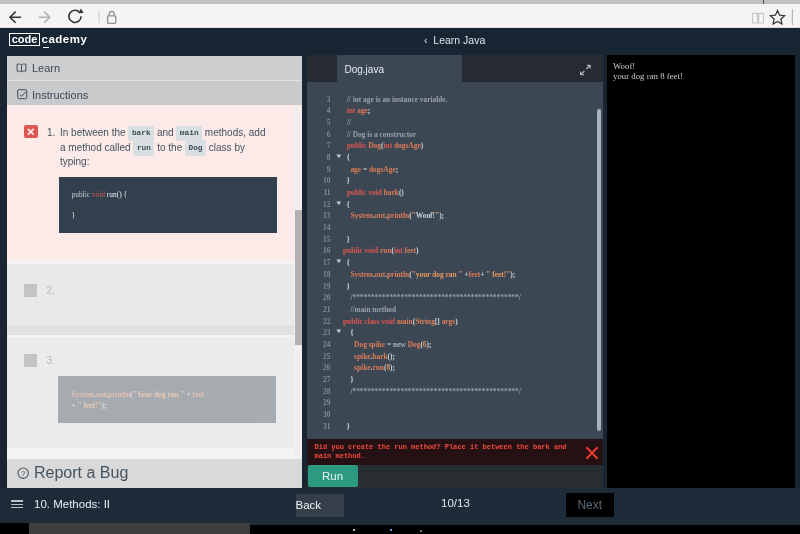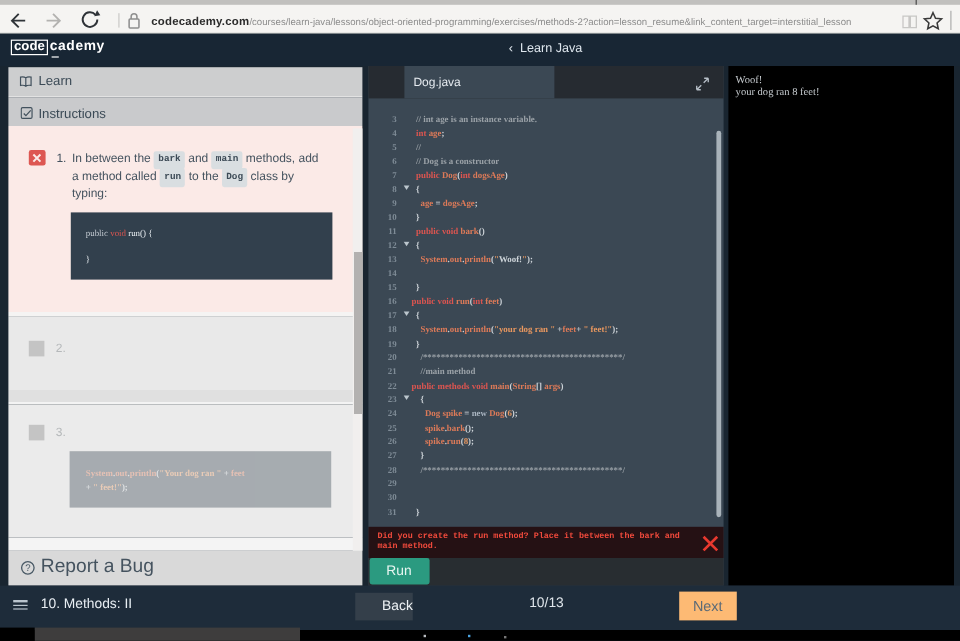--- a/index.html
+++ b/index.html
@@ -29,21 +29,20 @@
   <rect x="98.6" y="11" width="1" height="12" fill="#c9c8c6"></rect>
 
   <rect x="107.6" y="15.8" width="8.2" height="7.6" rx="0.8" fill="none" stroke="#8f8f8f" stroke-width="1.3"></rect>
   <path d="M109.3 15.8 v-2 a2.4 2.4 0 0 1 4.8 0 v2" fill="none" stroke="#8f8f8f" stroke-width="1.3"></path>
 
   <path d="M752.5 13.4 h5 v9.6 h-5 z M758.6 13.4 h5 v9.6 h-5 z" fill="none" stroke="#c8c7c5" stroke-width="1.1"></path>
 
   <path d="M777.5 10.6 L779.6 15.2 L784.6 15.7 L780.9 19.1 L781.9 24 L777.5 21.5 L773.1 24 L774.1 19.1 L770.4 15.7 L775.4 15.2 Z" fill="none" stroke="#3a3a3a" stroke-width="1.3"></path>
   <rect x="791.8" y="9" width="1.2" height="16" fill="#b8b8b8"></rect>
 </svg>
-<div class="abs" style="left:126px;top:10.5px;height:11px;line-height:11px;white-space:nowrap"><span style="color:#2a2a2a;font-weight:bold;font-size:9.5px;letter-spacing:0.2px">codecademy.com</span><span style="color:#8c8c8c;font-size:8px">/courses/learn-java/lessons/object-oriented-programming/exercises/methods-2?action=lesson_resume&amp;link_content_target=interstitial_lesson</span></div>
 
 <div class="abs" style="left:0;top:28px;width:800px;height:27px;background:#182634"></div>
 <div class="abs" style="left:9px;top:32.5px;width:31px;height:13px;border:1.4px solid #fff;color:#fff;font-weight:bold;font-size:11px;text-align:center;line-height:10.5px">code</div>
 <div class="abs" style="left:41.5px;top:33px;height:12px;line-height:12px;color:#fff;font-weight:bold;font-size:11.5px;letter-spacing:0.5px">cademy</div>
 <div class="abs" style="left:42.5px;top:46.5px;width:6px;height:1.4px;background:#fff"></div>
 <div class="abs" style="left:424px;top:33.5px;height:12px;line-height:12px;color:#dfe7ee;font-size:10.5px">‹&nbsp; Learn Java</div>
 
 <div class="abs" style="left:7px;top:55.5px;width:295px;height:24px;background:#cdcecf"></div>
 <div class="abs" style="left:7px;top:79.5px;width:295px;height:1.5px;background:#e2e2e2"></div>
 <div class="abs" style="left:7px;top:81px;width:295px;height:24px;background:#c9cacc"></div>
@@ -162,21 +161,21 @@
   {
     <span class="o">System</span>.<span class="o">out</span>.<span class="o">println</span>(<span class="s">"</span><span style="color:#ccd3d8">Woof!</span><span class="s">"</span>);
 
   }
 <span class="k">public</span> <span class="k">void</span> <span class="o">run</span>(<span class="k">int</span> <span class="o">feet</span>)
   {
     <span class="o">System</span>.<span class="o">out</span>.<span class="o">println</span>(<span class="s">"your dog ran "</span> +<span class="o">feet</span>+ <span class="s">" feet!"</span>);
   }
 <span class="c">    /*********************************************/</span>
 <span class="c">    //main method</span>
-<span class="k">public</span> <span class="k">methods</span> <span class="k">void</span> <span class="o">main</span>(<span class="o">String</span>[] <span class="o">args</span>)
+<span class="k">public</span> <span class="k">class</span> <span class="k">void</span> <span class="o">main</span>(<span class="o">String</span>[] <span class="o">args</span>)
     {
       <span class="o">Dog</span> <span class="o">spike</span> = <span style="color:#a9b4c0">new</span> <span class="o">Dog</span>(<span class="s">6</span>);
       <span class="o">spike</span>.<span class="o">bark</span>();
       <span class="o">spike</span>.<span class="o">run</span>(<span class="s">8</span>);
     }
 <span class="c">    /*********************************************/</span>
 
 
   }</pre>
 
@@ -194,23 +193,23 @@
 
 <div class="abs" style="left:606.5px;top:55px;width:188.5px;height:432.5px;background:#000"></div>
 <pre class="abs" style="left:613px;top:60.7px;font-size:8.8px;line-height:10.5px;color:#c6cbcf">Woof!
 your dog ran 8 feet!</pre>
 
 <div class="abs" style="left:0;top:487.5px;width:800px;height:37.5px;background:#1e2c3a"></div>
 <div class="abs" style="left:11px;top:500.3px;width:12px;height:1.4px;background:#b9c4cd"></div>
 <div class="abs" style="left:11px;top:503.6px;width:12px;height:1.4px;background:#b9c4cd"></div>
 <div class="abs" style="left:11px;top:506.9px;width:12px;height:1.4px;background:#b9c4cd"></div>
 <div class="abs" style="left:34px;top:497.5px;height:12px;line-height:12px;font-size:11.5px;color:#e8eef3">10. Methods: II</div>
-<div class="abs" style="left:295.5px;top:493.5px;width:48.5px;height:23px;background:#343f4a;color:#eef2f5;font-size:11.5px;text-align:right;line-height:23px">Back</div>
+<div class="abs" style="left:295.5px;top:493.5px;width:48.5px;height:23px;background:#343f4a;color:#eef2f5;font-size:11.5px;text-align:left;line-height:23px">Back</div>
 <div class="abs" style="left:441px;top:497px;height:12px;line-height:12px;font-size:11.5px;color:#dfe5ea">10/13</div>
-<div class="abs" style="left:566px;top:492.5px;width:47.5px;height:24px;background:#fdba74;color:#5c6b77;font-size:12px;text-align:center;line-height:24px">Next</div>
+<div class="abs" style="left:566px;top:492.5px;width:47.5px;height:24px;background:#000000;color:#5c6b77;font-size:12px;text-align:center;line-height:24px">Next</div>
 
 <div class="abs" style="left:0;top:525px;width:800px;height:9px;background:#000"></div>
 <div class="abs" style="left:0;top:523px;width:29px;height:11px;background:#000"></div>
 <div class="abs" style="left:29px;top:523px;width:221px;height:11px;background:#3e3d3d"></div>
 <div class="abs" style="left:353px;top:529px;width:2px;height:2px;background:#b9bdc1"></div>
 <div class="abs" style="left:390px;top:529px;width:2px;height:2px;background:#4aa3e0"></div>
 <div class="abs" style="left:420px;top:530px;width:2px;height:1.5px;background:#777"></div>
 
 </div>
 

